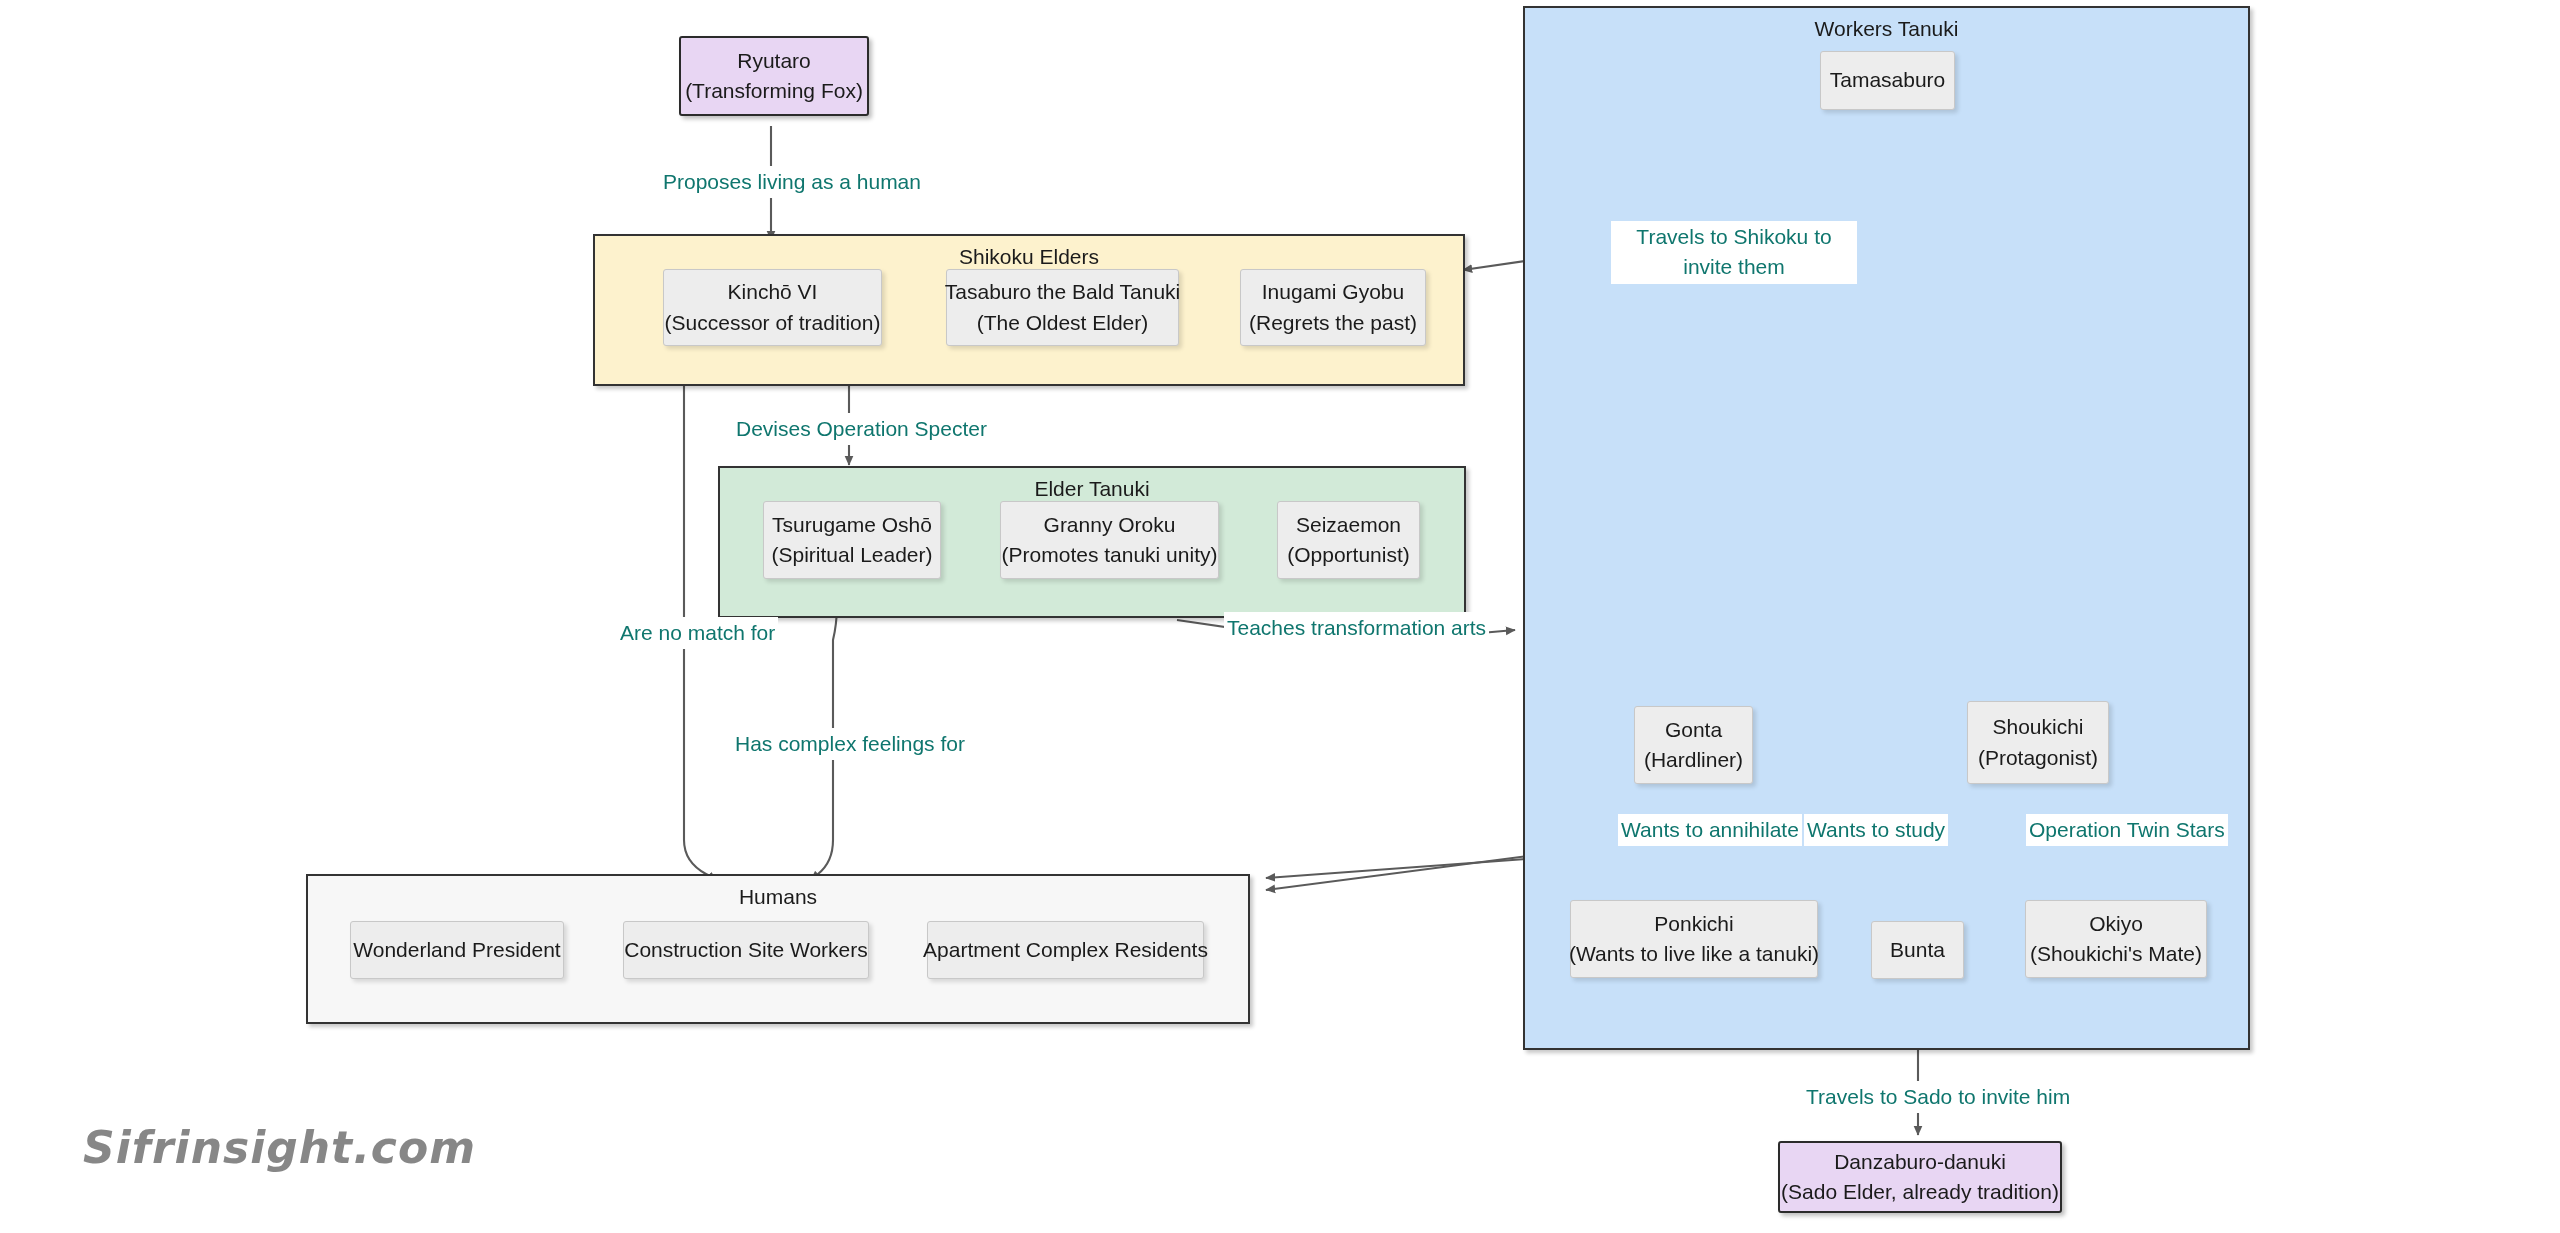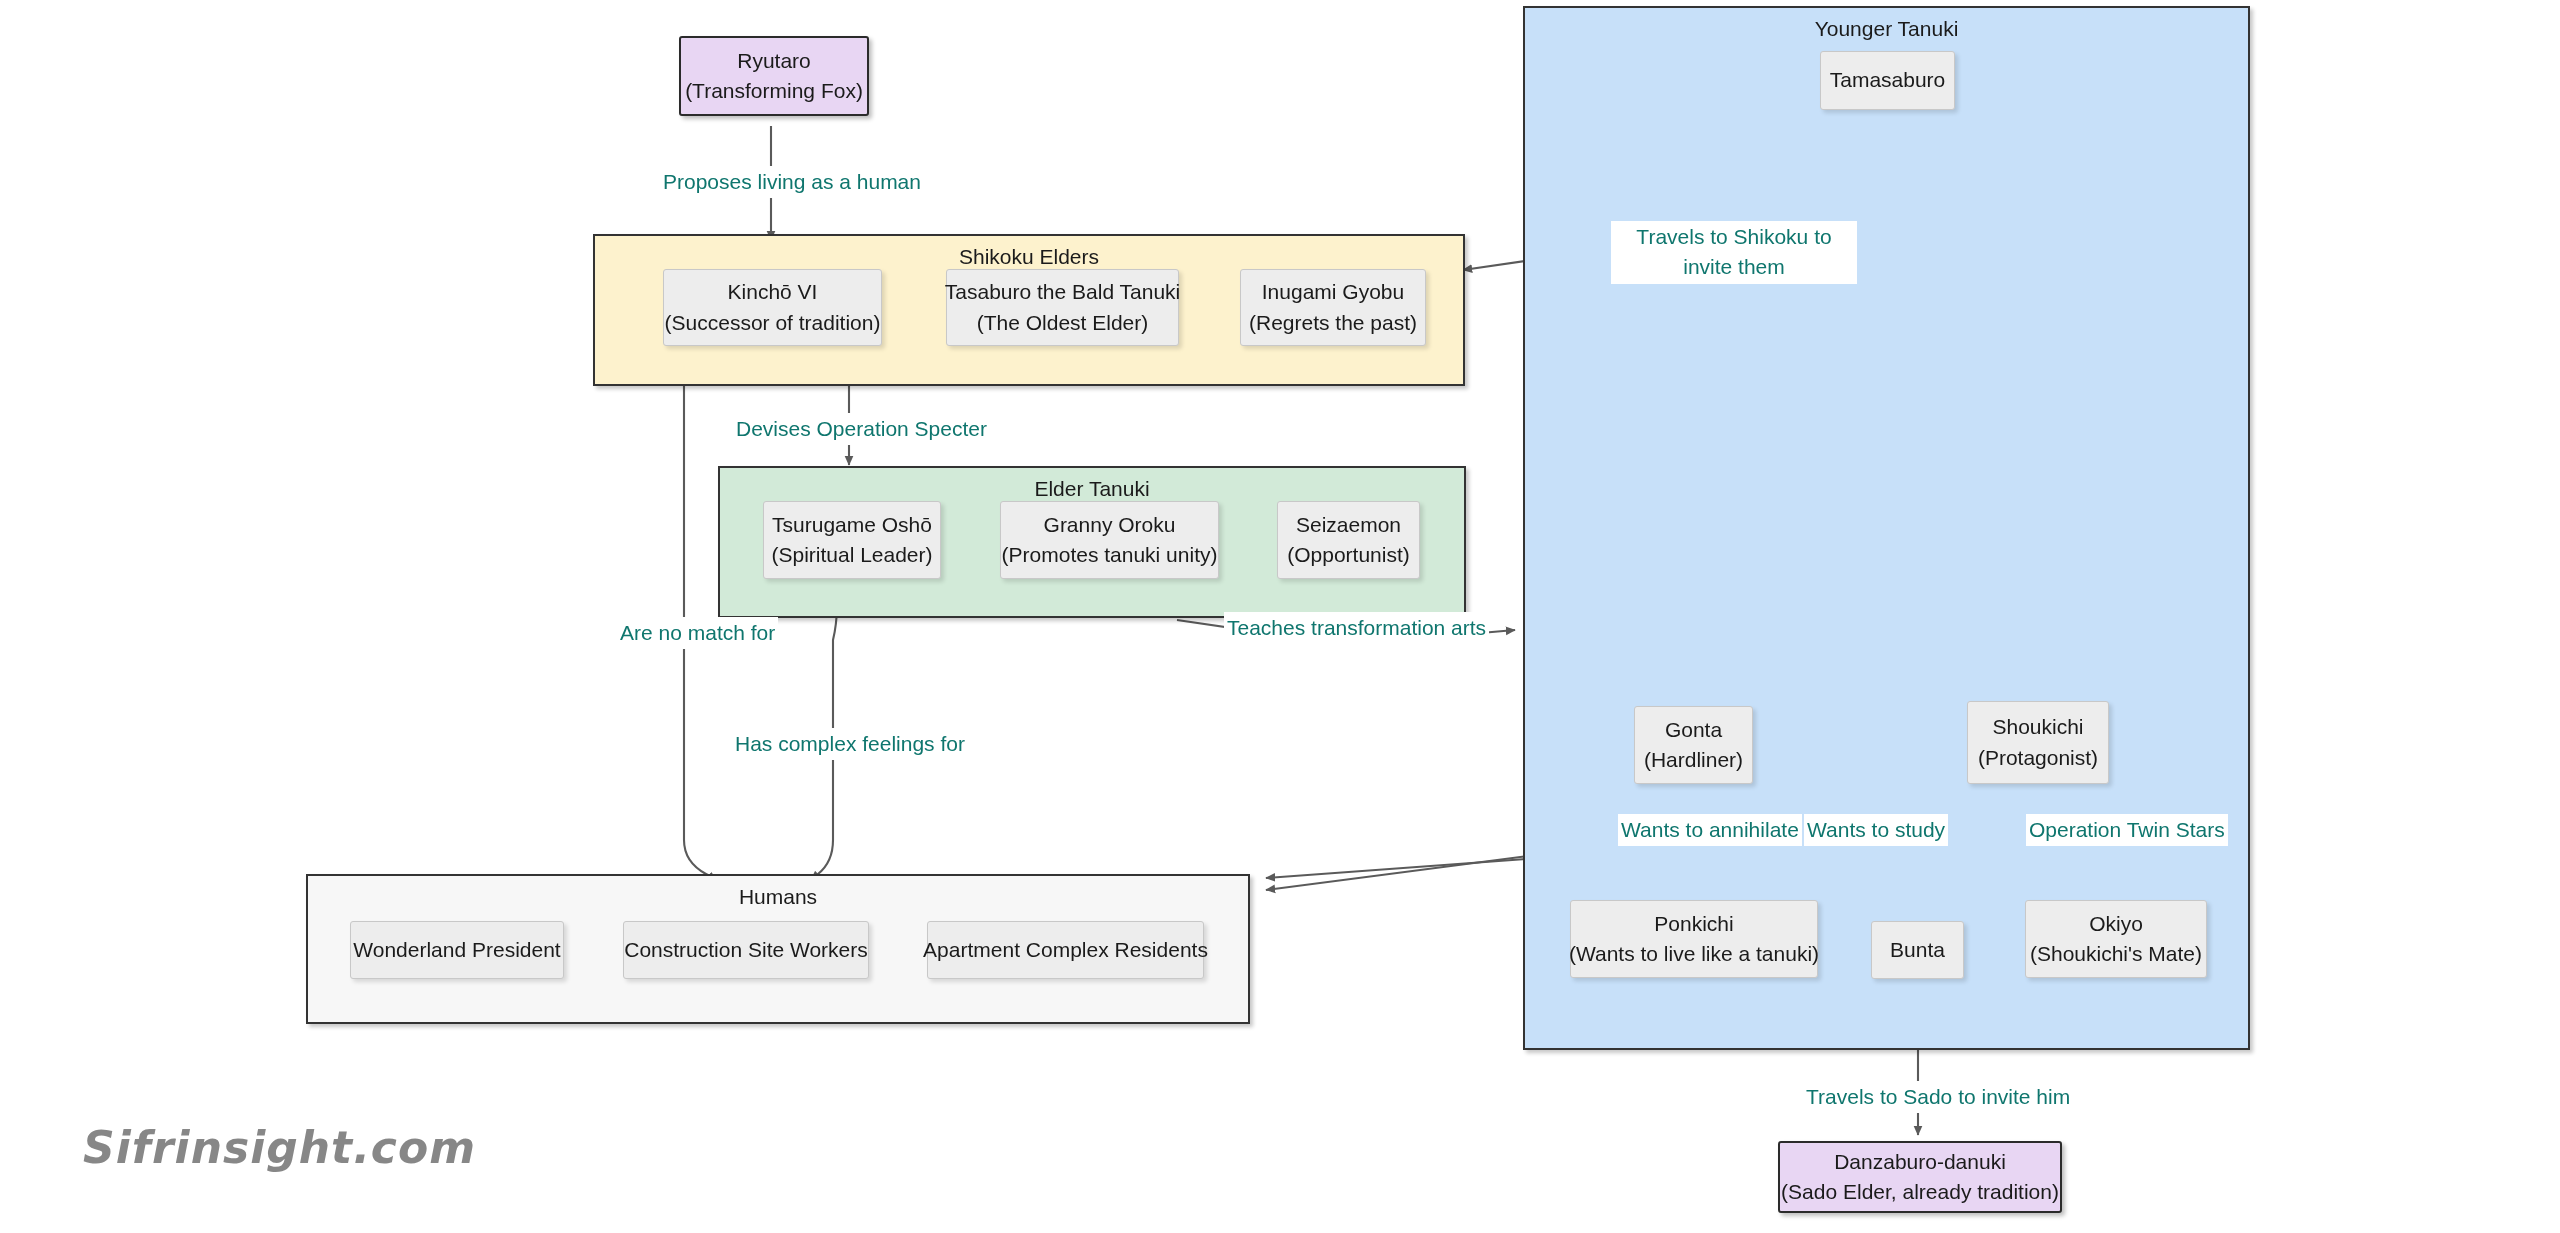--- a/index.html
+++ b/index.html
@@ -177,21 +177,21 @@
     <span class="l1">Wonderland President</span>
   </div>
   <div class="node" style="left:623px;top:921px;width:246px;height:58px;">
     <span class="l1">Construction Site Workers</span>
   </div>
   <div class="node" style="left:927px;top:921px;width:277px;height:58px;">
     <span class="l1">Apartment Complex Residents</span>
   </div>
 
   <div class="cluster cluster-younger" style="left:1523px;top:6px;width:727px;height:1044px;">
-    <div class="cluster-title">Younger Tanuki</div>
+    <div class="cluster-title">Workers Tanuki</div>
   </div>
   <div class="node" style="left:1820px;top:51px;width:135px;height:59px;">
     <span class="l1">Tamasaburo</span>
   </div>
   <div class="node" style="left:1634px;top:706px;width:119px;height:78px;">
     <span class="l1">Gonta</span>
     <span class="l2">(Hardliner)</span>
   </div>
   <div class="node" style="left:1967px;top:701px;width:142px;height:83px;">
     <span class="l1">Shoukichi</span>

